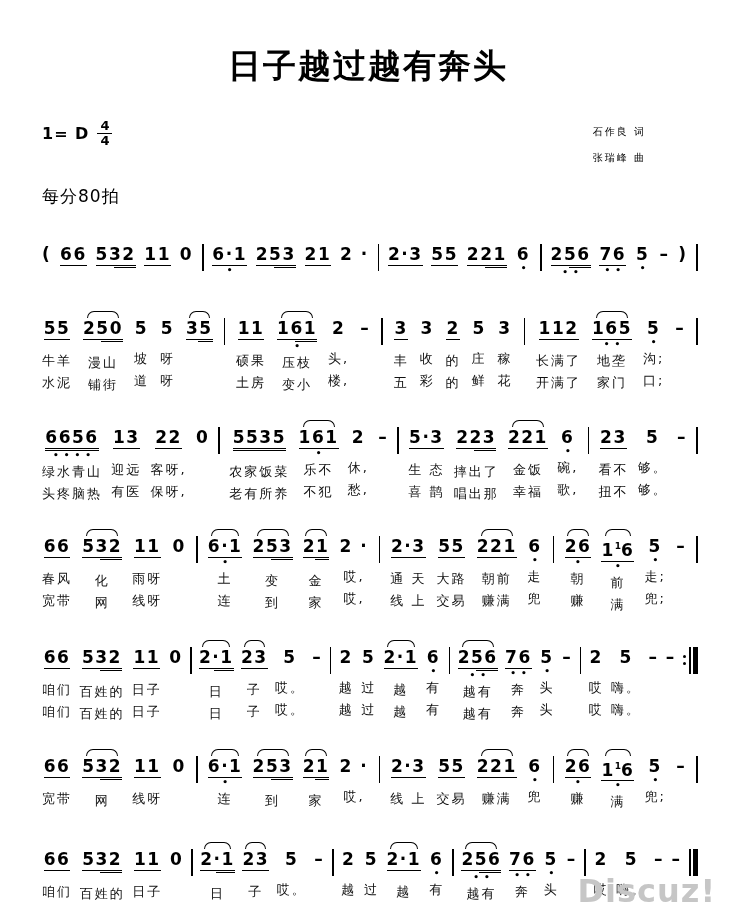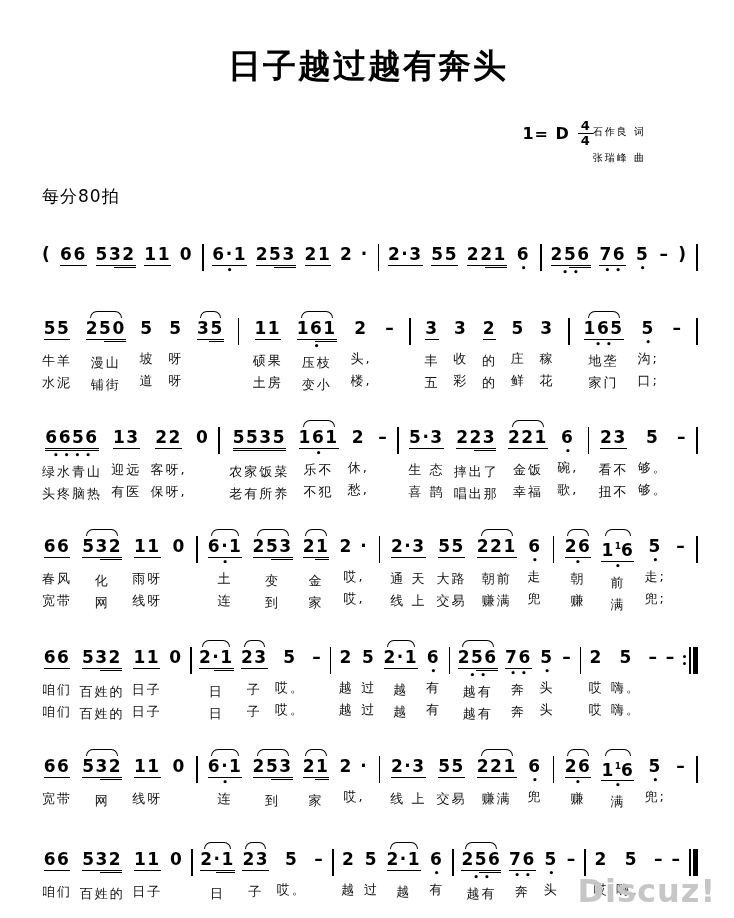--- a/index.html
+++ b/index.html
@@ -6,21 +6,21 @@
   body{
     width:734px;height:918px;position:relative;overflow:hidden;
     font-family:"DejaVu Sans","Liberation Sans",sans-serif;color:#000;
   }
   
   .header{padding:44px 40px 0 42px;}
   .title{
     text-align:center;font-size:33px;font-weight:bold;letter-spacing:2px;
     margin:0 0 30px 0;
   }
-  .meta{display:flex;justify-content:flex-end;align-items:flex-start;}
+  .meta{display:flex;justify-content:space-between;align-items:flex-start;}
   .keysig{display:flex;align-items:center;font-weight:bold;font-size:16px;}
   .keysig .prefix{letter-spacing:1px;}
   .frac{display:inline-flex;flex-direction:column;align-items:center;margin-left:8px;
         font-size:13px;line-height:14px;font-weight:bold;}
   .frac .num{border-bottom:1.5px solid #000;padding:0 3px;}
   .credits{font-size:10px;line-height:26px;margin-right:48px;letter-spacing:2px;}
   .tempo{font-size:17px;margin-top:14px;letter-spacing:1px;}
   
   .score{padding:26px 36px 0 42px;}
   .system{display:flex;justify-content:space-between;align-items:flex-start;}
@@ -376,20 +376,30 @@
           <div class="note">3</div>
         </div>
         <div class="dotsrow"></div>
         <div class="lyr">稼</div>
         <div class="lyr">花</div>
       </div>
       <div class="barcell">
         <div class="bl-thin"></div>
       </div>
       <div class="cell">
+        <div class="slurbox"></div>
+        <div class="notestack">
+          <div class="note">112</div>
+          <div class="uline"></div>
+        </div>
+        <div class="dotsrow"></div>
+        <div class="lyr">长满了</div>
+        <div class="lyr">开满了</div>
+      </div>
+      <div class="cell">
         <div class="slurbox">
           <div class="arc"></div>
         </div>
         <div class="notestack">
           <div class="note">165</div>
           <div class="uline"></div>
         </div>
         <div class="dotsrow">••</div>
         <div class="lyr">地垄</div>
         <div class="lyr">家门</div>

